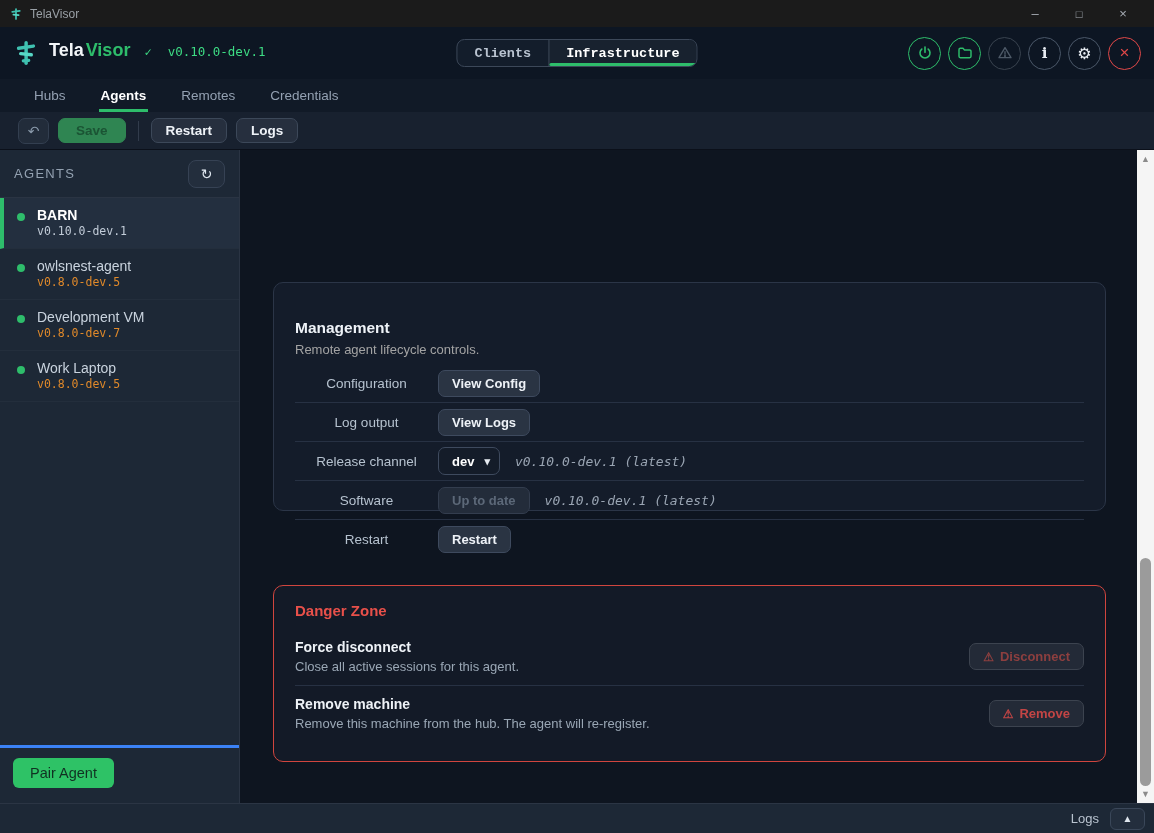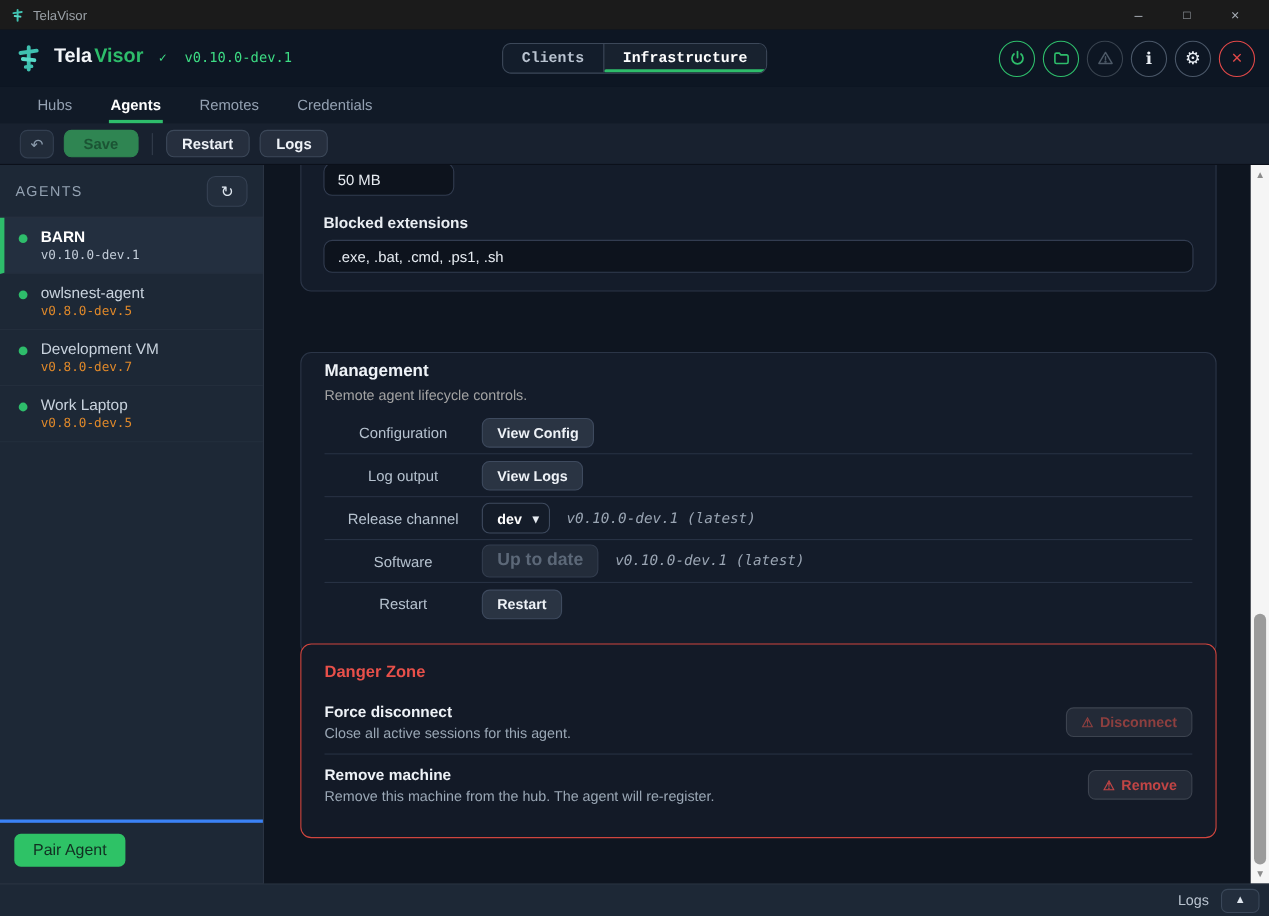--- a/index.html
+++ b/index.html
@@ -77,28 +77,28 @@
   .pair-btn { background:#2ec266; border:none; border-radius:6px; color:#113022; font-size:14.5px; padding:7px 17px; font-family:"Liberation Sans", sans-serif; }
 
   
   .main { flex:1 1 auto; background:#0e1520; position:relative; overflow:hidden; }
   .card { position:absolute; left:33px; width:833px; background:#141c2a; border:1px solid #2b3547; border-radius:10px; }
   .card-cut { top:-63px; height:178px; padding:60px 20px 16px; }
   .field-sm { width:119px; height:30px; background:#0d131d; border:1px solid #323c50; border-radius:8px; color:#e6ebf1; font-size:13.5px; padding:0 12px; font-family:"Liberation Sans", sans-serif; }
   .field-label { font-size:14px; font-weight:bold; color:#e9edf2; margin:16px 0 8px; }
   .field-wide { width:100%; height:30px; background:#0d131d; border:1px solid #323c50; border-radius:8px; color:#e6ebf1; font-size:13.5px; padding:0 12px; font-family:"Liberation Sans", sans-serif; }
 
-  .card-mgmt { top:132px; height:276px; padding:8px 21px;margin-top:38px; }
+  .card-mgmt { top:132px; height:229px; padding:36px 21px; }
   .sec-title { font-size:15.5px; font-weight:bold; color:#eef2f7; }
   .sec-sub { font-size:13px; color:#a3a3a3; margin-top:5px; margin-bottom:7px; }
   .mrow { height:39px; display:flex; align-items:center; border-bottom:1px solid #273143; }
   .mrow:last-child { border-bottom:none; }
   .mrow-label { width:143px; flex:0 0 auto; font-size:13.5px; color:#b6c2cf;text-align:center; }
   .btn-sm { background:#2a3443; border:1px solid #3e4a5e; border-radius:7px; color:#eef2f7; font-weight:bold; font-size:13px; padding:5px 13px; font-family:"Liberation Sans", sans-serif; cursor:default; }
-  .btn-disabled { background:#232c3a; border:1px solid #333d4e; border-radius:7px; color:#5c6878; font-weight:bold; font-size:16px; padding:5px 13px; font-family:"Liberation Sans", sans-serif; }
+  .btn-disabled { background:#232c3a; border:1px solid #333d4e; border-radius:7px; color:#5c6878; font-weight:bold; font-size:13px; padding:5px 13px; font-family:"Liberation Sans", sans-serif; }
   .selectbox { display:flex; align-items:center; gap:10px; background:#141c29; border:1px solid #3e4a5e; border-radius:7px; height:28px; padding:0 9px 0 13px; color:#ffffff; font-weight:bold; font-size:13px; cursor:default; }
   .selectbox .chev { font-size:11px; color:#e6ebf1; }
   .row-note { margin-left:15px; font-size:13px; font-style:italic; color:#9aa5b3; }
 
   .card-danger { top:435px; height:177px; padding:16px 21px; background:#131a27; border:1px solid #d0453e; }
   .danger-title { font-size:15px; font-weight:bold; color:#e8504a; margin-bottom:10px; }
   .drow { display:flex; align-items:center; padding:10px 0 11px; }
   .drow.first { border-bottom:1px solid #273143; }
   .drow-left { flex:1; }
   .drow-title { font-size:14px; font-weight:bold; color:#eef2f7; }
@@ -243,25 +243,20 @@
         <div class="agent-ver mono">v0.8.0-dev.5</div>
       </div>
 
       <div class="sidebar-foot">
         <button class="pair-btn">Pair Agent</button>
       </div>
     </aside>
 
     <main class="main">
 
-      <section class="card card-cut">
-        <input class="field-sm" value="50 MB" style="">
-        <div class="field-label">Blocked extensions</div>
-        <input class="field-wide" value=".exe, .bat, .cmd, .ps1, .sh" style="">
-      </section>
 
       <section class="card card-mgmt">
         <div class="sec-title">Management</div>
         <div class="sec-sub">Remote agent lifecycle controls.</div>
 
         <div class="mrow">
           <div class="mrow-label">Configuration</div>
           <button class="btn-sm">View Config</button>
         </div>
         <div class="mrow">

